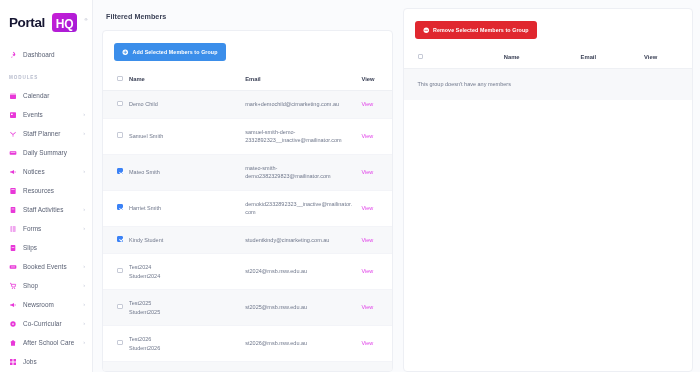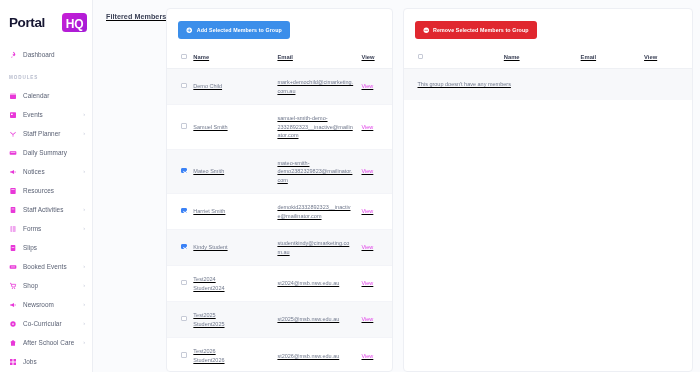--- a/index.html
+++ b/index.html
@@ -13,21 +13,21 @@
 
   
   .sidebar {
     width: 93px; height: 372px;
     background: #ffffff;
     border-right: 1px solid #eceef3;
     position: relative;
     overflow: hidden;
     flex: 0 0 93px;
   }
-  .logo { display: flex; align-items: center; padding: 13px 0 0 9px; gap: 17px; }
+  .logo { display: flex; align-items: center; padding: 13px 0 0 9px; gap: 7px; }
   .logo-word { font-size: 13.5px; font-weight: 700; color: #161632; letter-spacing: -0.4px; }
   .logo-badge {
     background: linear-gradient(135deg, #c81fd6 0%, #a31ad6 100%);
     color: #fff; font-size: 12px; font-weight: 700;
     padding: 5px 4px 2px 4px; border-radius: 3.5px; letter-spacing: -0.2px;
     line-height: 1;
   }
   .logo-tm { font-size: 4px; color: #9aa0b5; align-self: flex-start; margin-top: 4px; }
 
   .nav { margin-top: 13px; }
@@ -41,21 +41,21 @@
   }
   .nav-label { font-size: 6.4px; color: #585f72; white-space: nowrap; letter-spacing: 0.05px; }
   .nav-chev { margin-left: auto; font-size: 5.5px; color: #c2c7d6; line-height: 1; }
   .ic { width: 8px; height: 8px; flex: 0 0 8px; display: block; }
 
   
   .main {
     flex: 1; background: #fafbfd; height: 372px;
     display: flex; gap: 10px; padding: 8px 7px 0 9px; overflow: hidden;
   }
-  .panel { flex: 1; display: flex; flex-direction: row; min-width: 0; text-decoration: underline; }
+  .panel { flex: 1; display: flex; flex-direction: column; min-width: 0; }
   .panel-title {
     font-size: 7.2px; font-weight: 700; color: #3c4257;
     margin: 4px 0 9px 4px; letter-spacing: 0.05px;
   }
   .card {
     background: #fff; border: 1px solid #edeff4; border-radius: 4px;
     flex: 1; overflow: hidden; display: flex; flex-direction: column;
   }
   .card-actions { padding: 10px 11px 9px 11px; }
 

